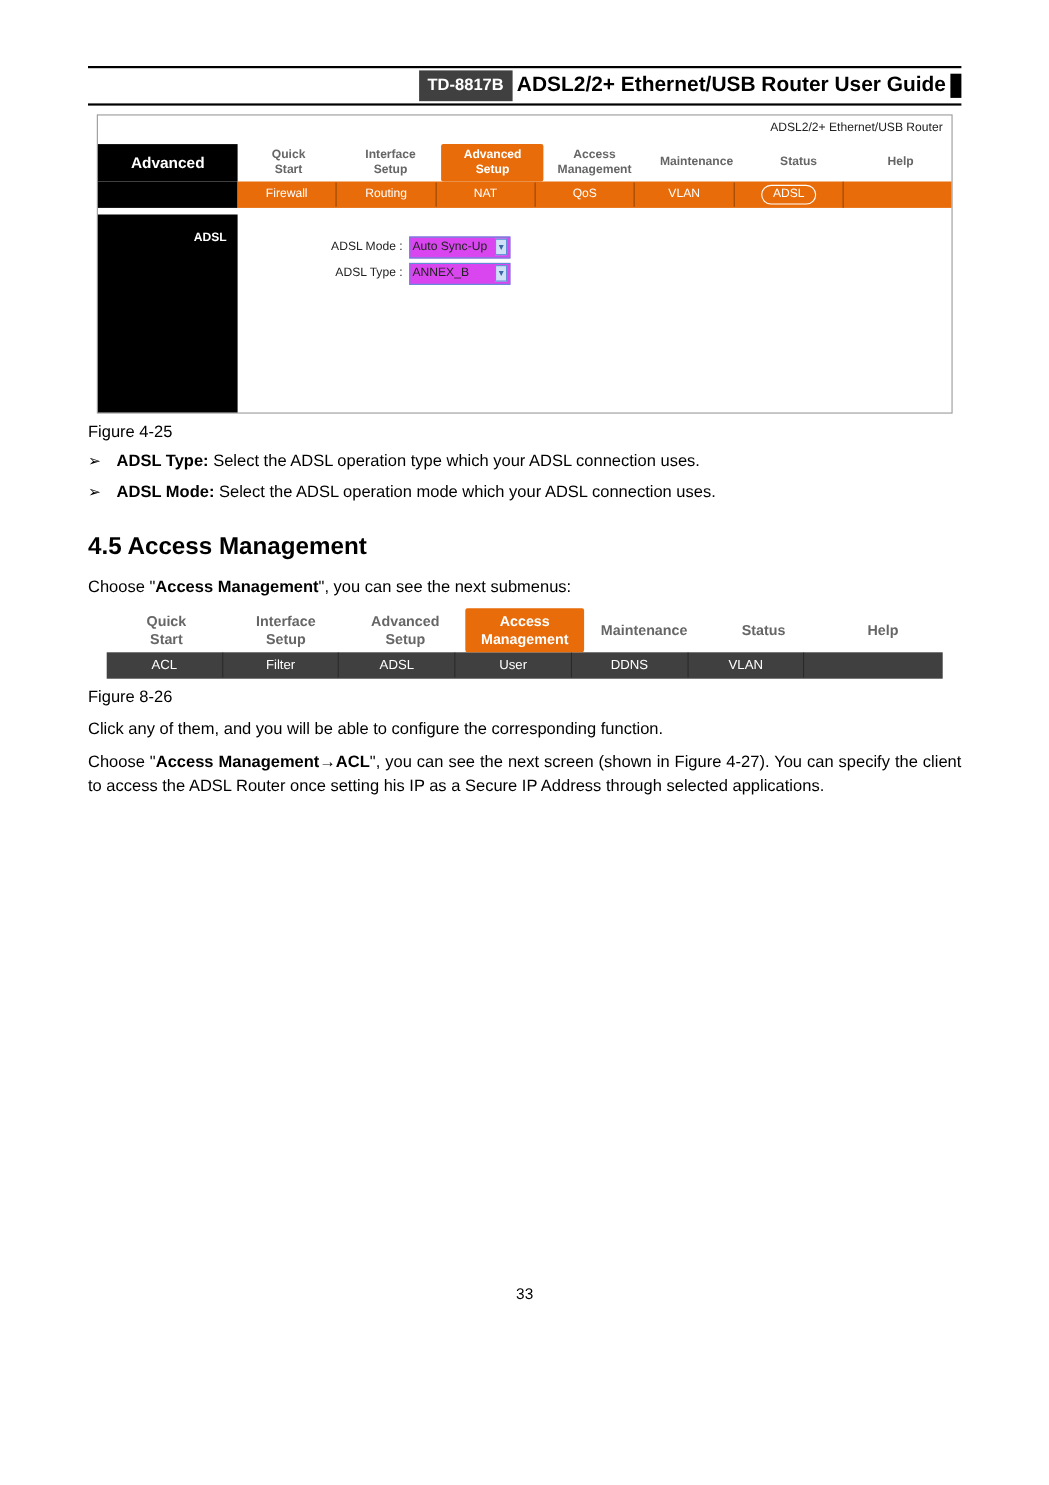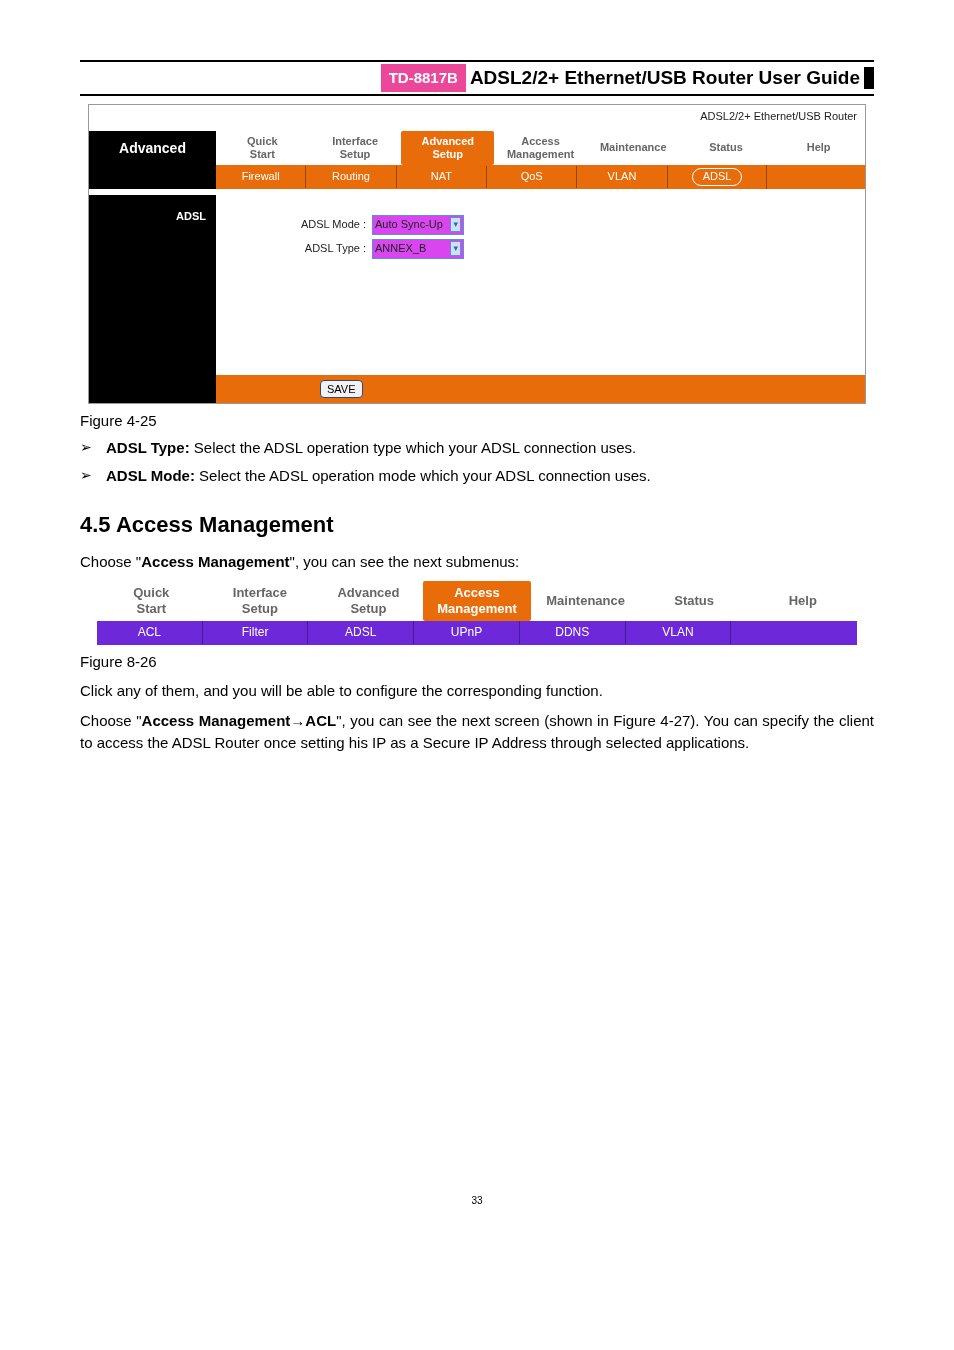--- a/index.html
+++ b/index.html
@@ -18,21 +18,21 @@
   .header-bar {
     display: flex;
     justify-content: flex-end;
     align-items: center;
     border-top: 2px solid #000;
     border-bottom: 2px solid #000;
     padding: 2px 0;
     margin-bottom: 8px;
   }
   .header-bar .model {
-    background: #ec4899;
+    background: #404040;
     color: #fff;
     font-weight: bold;
     padding: 3px 8px;
     margin-right: 4px;
     font-size: 15px;
   }
   .header-bar .title {
     font-weight: bold;
     font-size: 19px;
   }
@@ -253,38 +253,38 @@
     justify-content: center;
     line-height: 1.2;
   }
   .tabs2 .tab2.active {
     background: #e86c0a;
     color: #fff;
     border-radius: 2px;
   }
   .subtabs2 {
     display: flex;
-    background: #6d28d9;
+    background: #404040;
     min-height: 24px;
     align-items: center;
   }
   .subtabs2 .stab {
     color: #fff;
     text-align: center;
     flex: 1;
     font-size: 12px;
     border-right: 1px solid rgba(0,0,0,0.35);
     padding: 3px 0;
   }
   .subtabs2 .stab:last-child { border-right: none; }
   .subtabs2 .stab.blank { flex: 1.2; }
 
   .pagenum {
     text-align: center;
-    font-size: 10px;
+    font-size: 14px;
     margin-top: 440px;
     margin-bottom: 30px;
   }
 </style>
 </head>
 <body>
 
 <div class="page">
 
   <div class="header-bar">
@@ -336,26 +336,20 @@
         </div>
         <div class="form-line">
           <label>ADSL Type :</label>
           <div class="selectbox">
             <span>ANNEX_B</span>
             <span class="arrow">▾</span>
           </div>
         </div>
       </div>
     </div>
-    <div class="save-row">
-      <div class="black-side2"></div>
-      <div class="orange">
-        <div class="savebtn">SAVE</div>
-      </div>
-    </div>
   </div>
   <div class="caption">Figure 4-25</div>
 
   <ul class="arrow">
     <li>
       <b>ADSL Type:</b><span> Select the ADSL operation type which your ADSL connection uses.</span>
     </li>
     <li>
       <b>ADSL Mode:</b><span> Select the ADSL operation mode which your ADSL connection uses.</span>
     </li>
@@ -377,21 +371,21 @@
       <div class="tab2 active" style="white-space:pre;">Access
 Management</div>
       <div class="tab2">Maintenance</div>
       <div class="tab2">Status</div>
       <div class="tab2">Help</div>
     </div>
     <div class="subtabs2">
       <div class="stab">ACL</div>
       <div class="stab">Filter</div>
       <div class="stab">ADSL</div>
-      <div class="stab">UPnP</div>
+      <div class="stab">User</div>
       <div class="stab">DDNS</div>
       <div class="stab">VLAN</div>
       <div class="stab blank"></div>
     </div>
   </div>
   <div class="caption">Figure 8-26</div>
 
   <p class="para">Click any of them, and you will be able to configure the corresponding function.</p>
 
 

